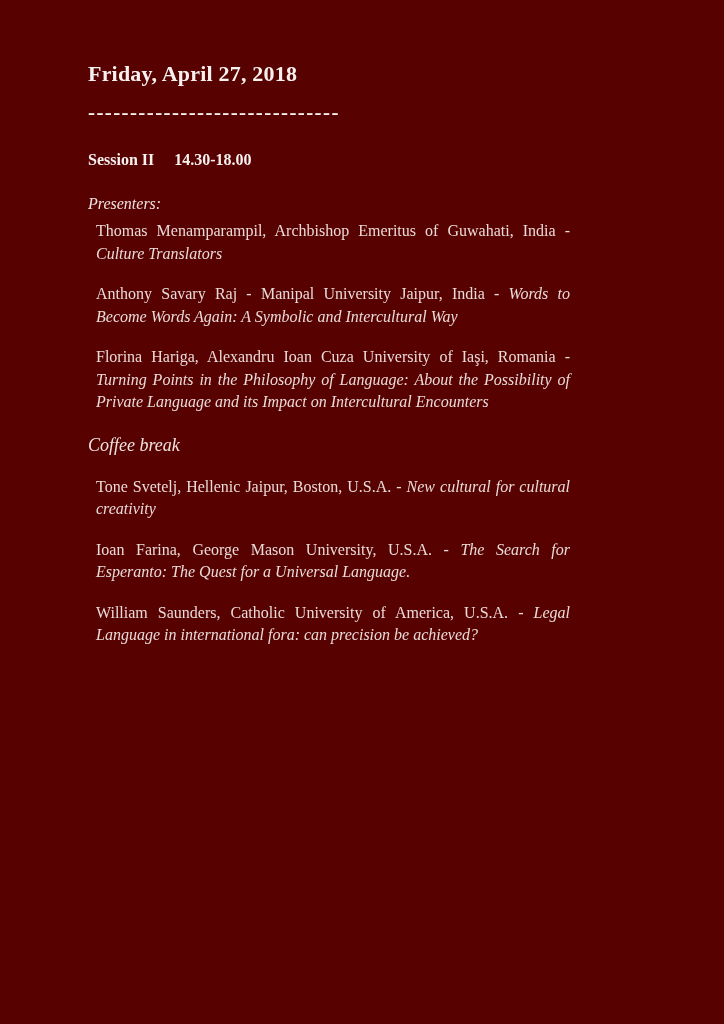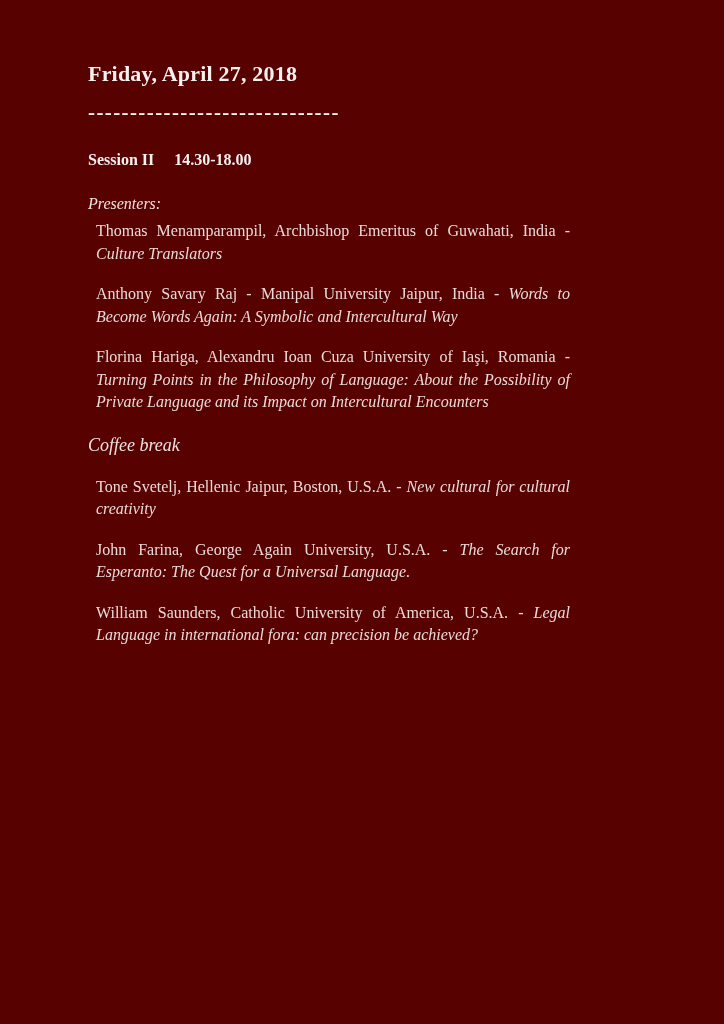--- a/index.html
+++ b/index.html
@@ -99,21 +99,21 @@
 
   <p class="break-label">Coffee break</p>
 
   <p class="entry">
     <span>Tone Svetelj, Hellenic Jaipur, Boston, U.S.A.</span>
     <span>-</span>
     <span class="talk-title">New cultural for cultural creativity</span>
   </p>
 
   <p class="entry">
-    <span>John Farina, George Again University, U.S.A.</span>
+    <span>Ioan Farina, George Mason University, U.S.A.</span>
     <span>-</span>
     <span class="talk-title">The Search for Esperanto: The Quest for a Universal Language.</span>
   </p>
 
   <p class="entry">
     <span>William Saunders, Catholic University of America, U.S.A.</span>
     <span>-</span>
     <span class="talk-title">Legal Language in international fora: can precision be achieved?</span>
   </p>
 

